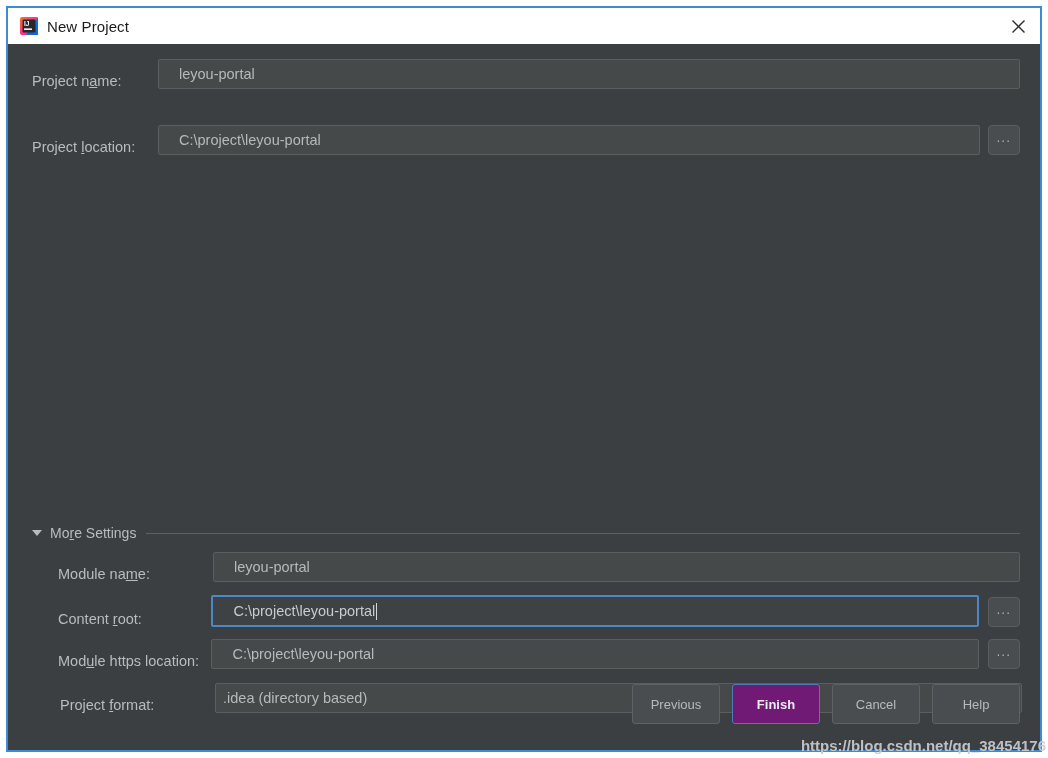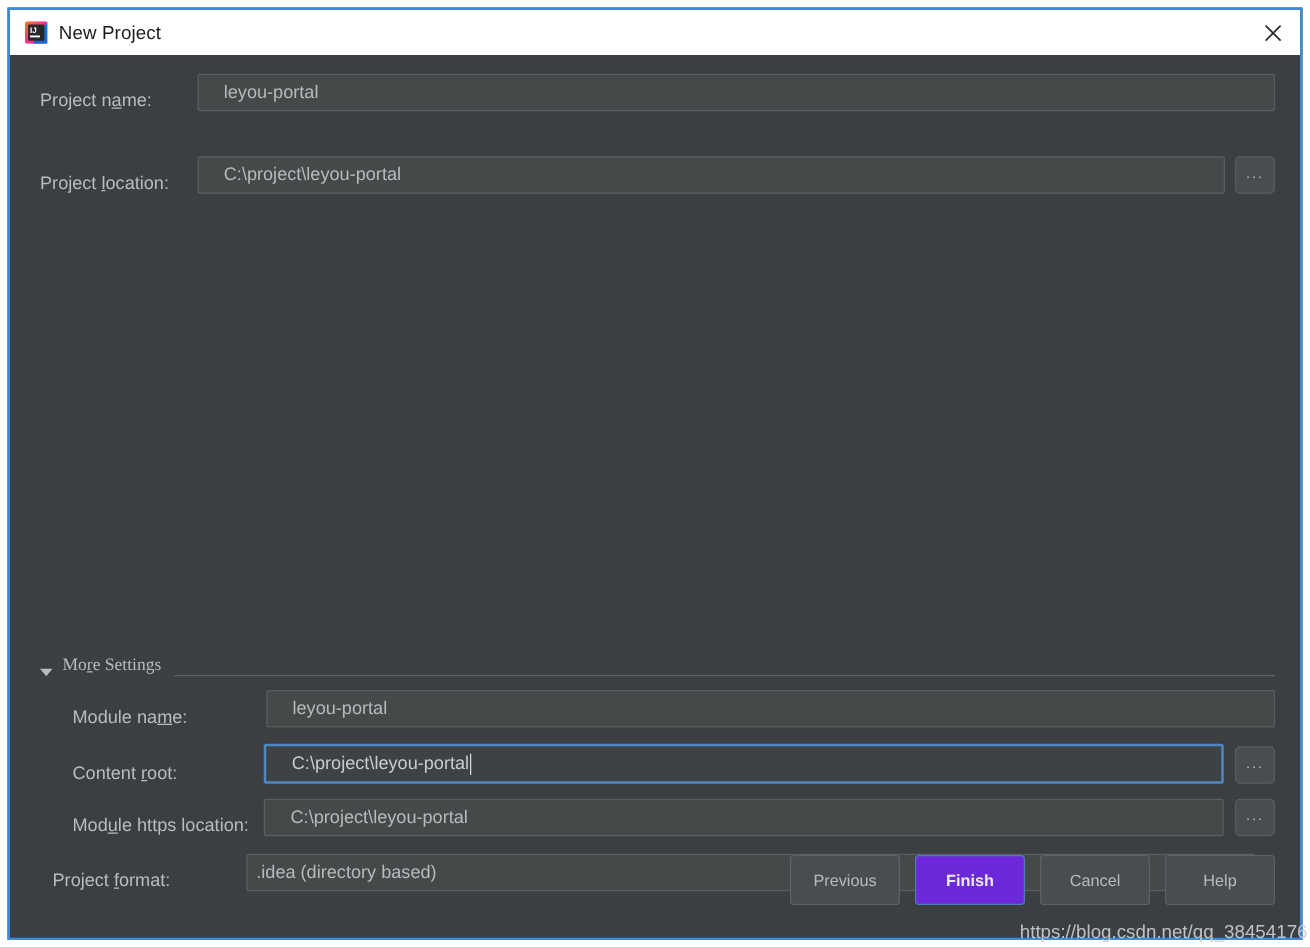--- a/index.html
+++ b/index.html
@@ -163,23 +163,22 @@
     border-top: 6px solid #a9adae;
   }
 
   
   #more-settings {
     position: absolute;
     left: 24px;
     top: 481px;
     right: 20px;
     display: flex;
-    align-items: flex-end;
-    cursor: pointer;
-    font-family: Liberation Serif, serif;
+    align-items: center;
+    cursor: pointer;
   }
   #ms-tri {
     width: 0; height: 0;
     border-left: 5px solid transparent;
     border-right: 5px solid transparent;
     border-top: 6px solid #b9bcbd;
     margin-right: 8px;
   }
   #ms-label {
     color: #b9bcbd;
@@ -208,36 +207,37 @@
     background: #4a4d4f;
     border: 1px solid #5e6263;
     border-radius: 3px;
     color: #b6babb;
     font-size: 13px;
     font-family: "Liberation Sans", sans-serif;
     cursor: pointer;
     padding: 0 14px;
   }
   .btn.primary {
-    background: #6d28d9;
+    background: #701a75;
     border: 1px solid #4a7db3;
     color: #e8ecef;
     font-weight: bold;
   }
 
   
   #watermark {
     position: absolute;
     right: -6px;
     bottom: -4px;
     color: #c9cdd0;
     font-size: 15px;
     font-family: "Liberation Sans", sans-serif;
     white-space: nowrap;
     opacity: 0.92;
+    font-weight: bold;
   }
 </style>
 </head>
 <body>
 
 <div id="window">
 
   <div id="titlebar">
     <div id="app-icon">
       <svg width="18" height="18" viewBox="0 0 18 18">
@@ -305,21 +305,21 @@
     </div>
 
     <div class="row" style="left:50px; top:595px; width:962px;">
       <div class="lbl" style="width:155px;"><span>Mod</span><u>u</u><span>le https location:</span></div>
       <input class="field" style="width: 775px;" readonly="" value="C:\project\leyou-portal">
       <div class="browse" style="margin-left:9px;">
         <span class="dots">...</span>
       </div>
     </div>
 
-    <div class="row" style="left:34px; top:639px; width:962px;">
+    <div class="row" style="left:52px; top:639px; width:962px;">
       <div class="lbl" style="width:155px;"><span>Project </span><u>f</u><span>ormat:</span></div>
       <div class="combo" style="width:807px;">
         <div class="combo-value">.idea (directory based)</div>
         <div class="combo-arrow">
             <span class="tri-down"></span>
           </div>
       </div>
     </div>
 
     <div id="buttons">

